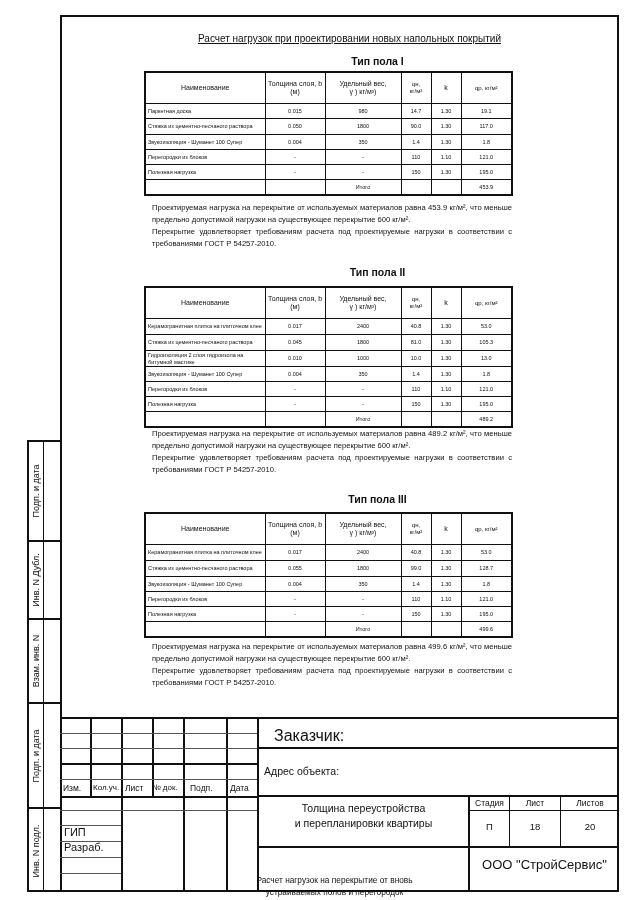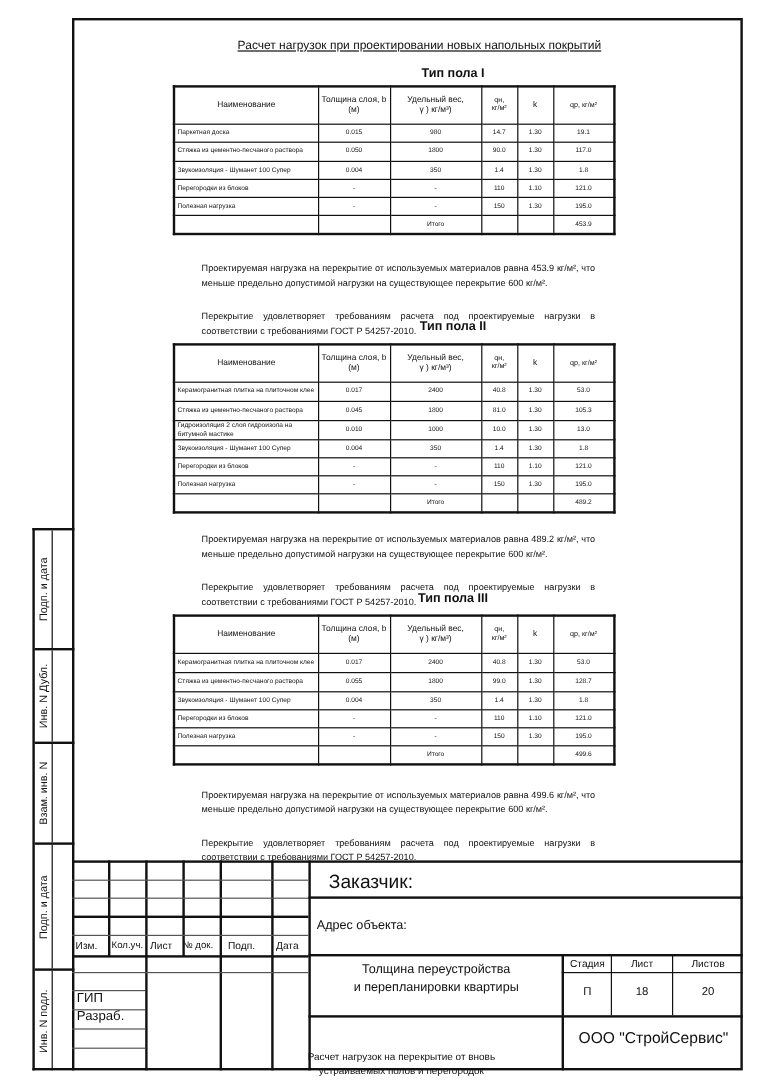--- a/index.html
+++ b/index.html
@@ -25,21 +25,21 @@
   table.calc th { font-size:7px; height:30px; }
   table.calc td.name { text-align:left; }
   table.calc tr.row td { height:14px; }
   table.calc tr.row.tall td { height:15px; }
   table.calc col.c1 { width:120px; } table.calc col.c2 { width:60px; }
   table.calc col.c3 { width:76px; } table.calc col.c4 { width:30px; }
   table.calc col.c5 { width:30px; } table.calc col.c6 { width:51px; }
   table.calc th.sm { font-size:6px; }
 
   .para { left:152px; width:360px; font-size:7.6px; line-height:12px; text-align:justify; }
-  .para p { margin:16px; }
+  .para p { margin:0; }
 
   
   .line { position:absolute; background:#111; }
   .st { position:absolute; font-size:8.5px; white-space:nowrap; }
   .bigtxt { font-size:11px; }
 </style>
 </head>
 <body>
 
 <div id="frame" class="abs"></div>

